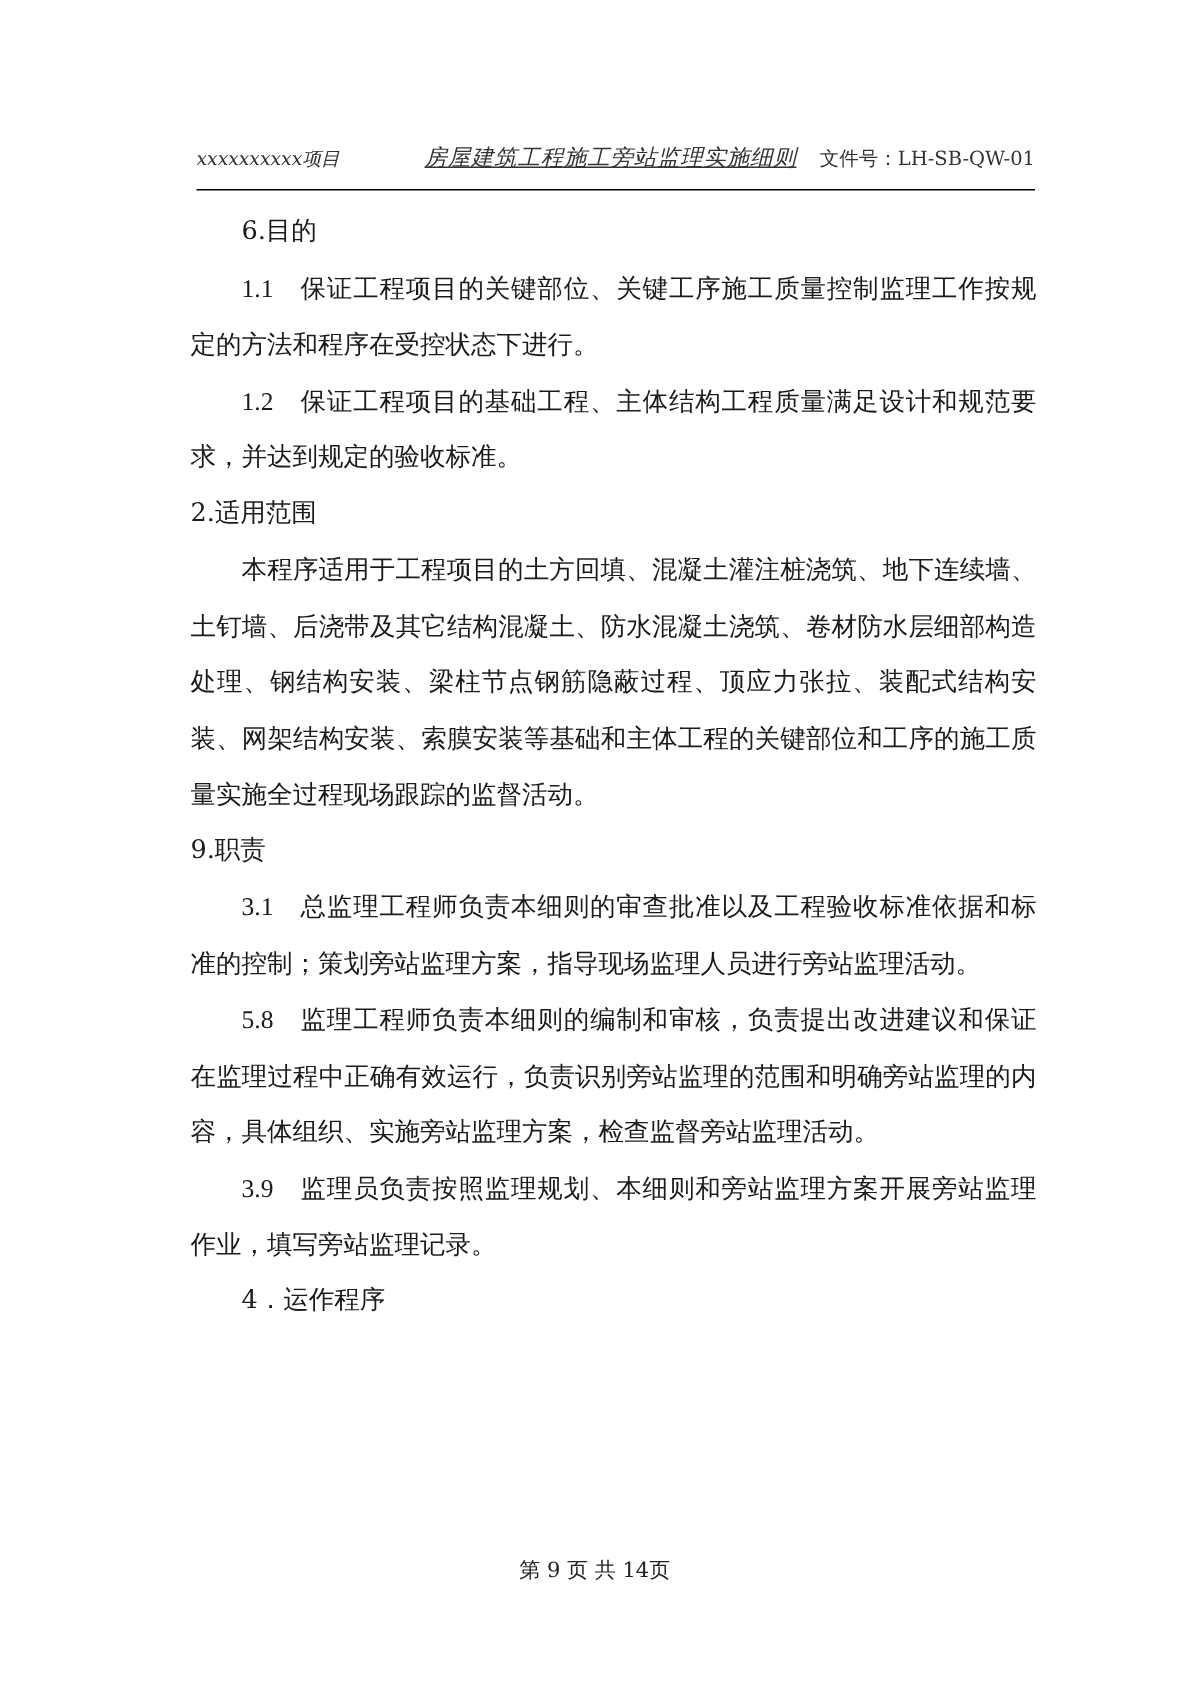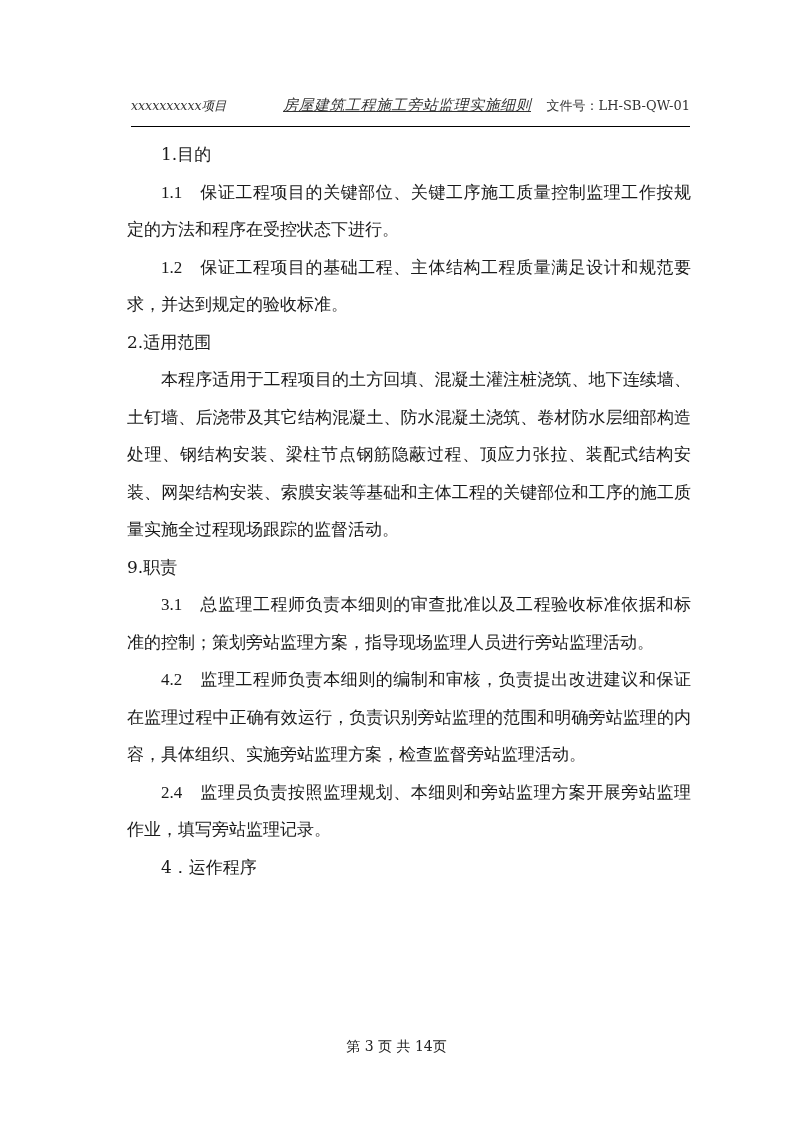--- a/index.html
+++ b/index.html
@@ -20,25 +20,25 @@
 </head>
 <body>
 
 <div class="header">
   <span class="proj">xxxxxxxxxx项目</span>
   <span class="title">房屋建筑工程施工旁站监理实施细则</span>
   <span class="docno">文件号：LH-SB-QW-01</span>
 </div>
 
 <div class="content">
-  <p class="h ind-h">1.目的</p>
+  <p class="h ind-h">6.目的</p>
   <p class="p ind">1.1　保证工程项目的关键部位、关键工序施工质量控制监理工作按规定的方法和程序在受控状态下进行。</p>
   <p class="p ind">1.2　保证工程项目的基础工程、主体结构工程质量满足设计和规范要求，并达到规定的验收标准。</p>
   <p class="h">2.适用范围</p>
   <p class="p ind">本程序适用于工程项目的土方回填、混凝土灌注桩浇筑、地下连续墙、土钉墙、后浇带及其它结构混凝土、防水混凝土浇筑、卷材防水层细部构造处理、钢结构安装、梁柱节点钢筋隐蔽过程、顶应力张拉、装配式结构安装、网架结构安装、索膜安装等基础和主体工程的关键部位和工序的施工质量实施全过程现场跟踪的监督活动。</p>
   <p class="h">9.职责</p>
   <p class="p ind">3.1　总监理工程师负责本细则的审查批准以及工程验收标准依据和标准的控制；策划旁站监理方案，指导现场监理人员进行旁站监理活动。</p>
-  <p class="p ind">4.2　监理工程师负责本细则的编制和审核，负责提出改进建议和保证在监理过程中正确有效运行，负责识别旁站监理的范围和明确旁站监理的内容，具体组织、实施旁站监理方案，检查监督旁站监理活动。</p>
-  <p class="p ind">2.4　监理员负责按照监理规划、本细则和旁站监理方案开展旁站监理作业，填写旁站监理记录。</p>
+  <p class="p ind">5.8　监理工程师负责本细则的编制和审核，负责提出改进建议和保证在监理过程中正确有效运行，负责识别旁站监理的范围和明确旁站监理的内容，具体组织、实施旁站监理方案，检查监督旁站监理活动。</p>
+  <p class="p ind">3.9　监理员负责按照监理规划、本细则和旁站监理方案开展旁站监理作业，填写旁站监理记录。</p>
   <p class="h ind-h">4．运作程序</p>
 </div>
 
-<div class="footer">第 3 页 共 14页</div>
+<div class="footer">第 9 页 共 14页</div>
 
 </body></html>

